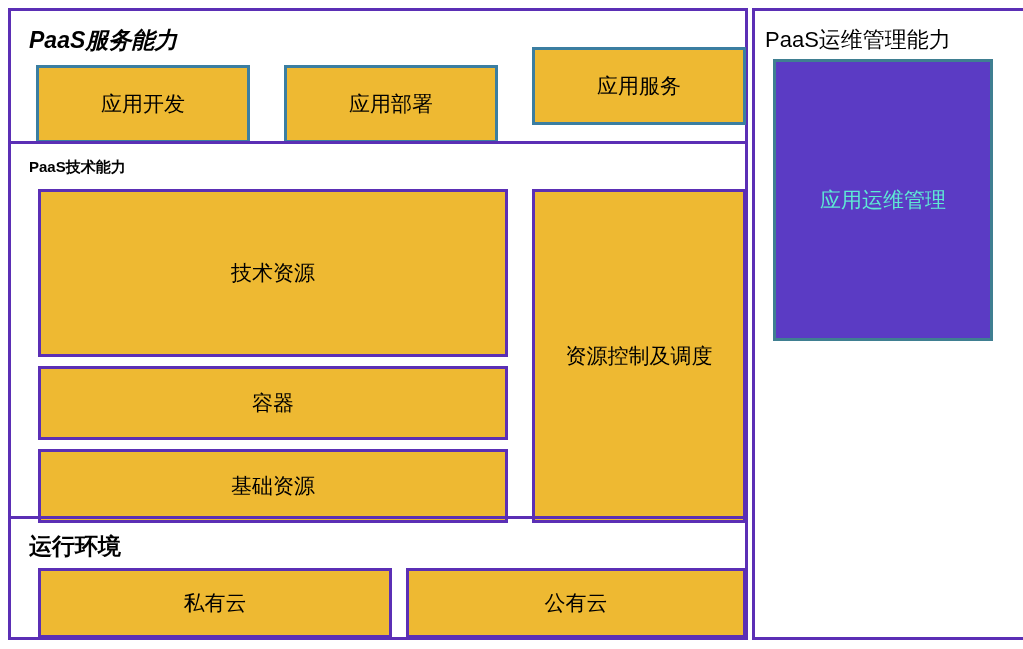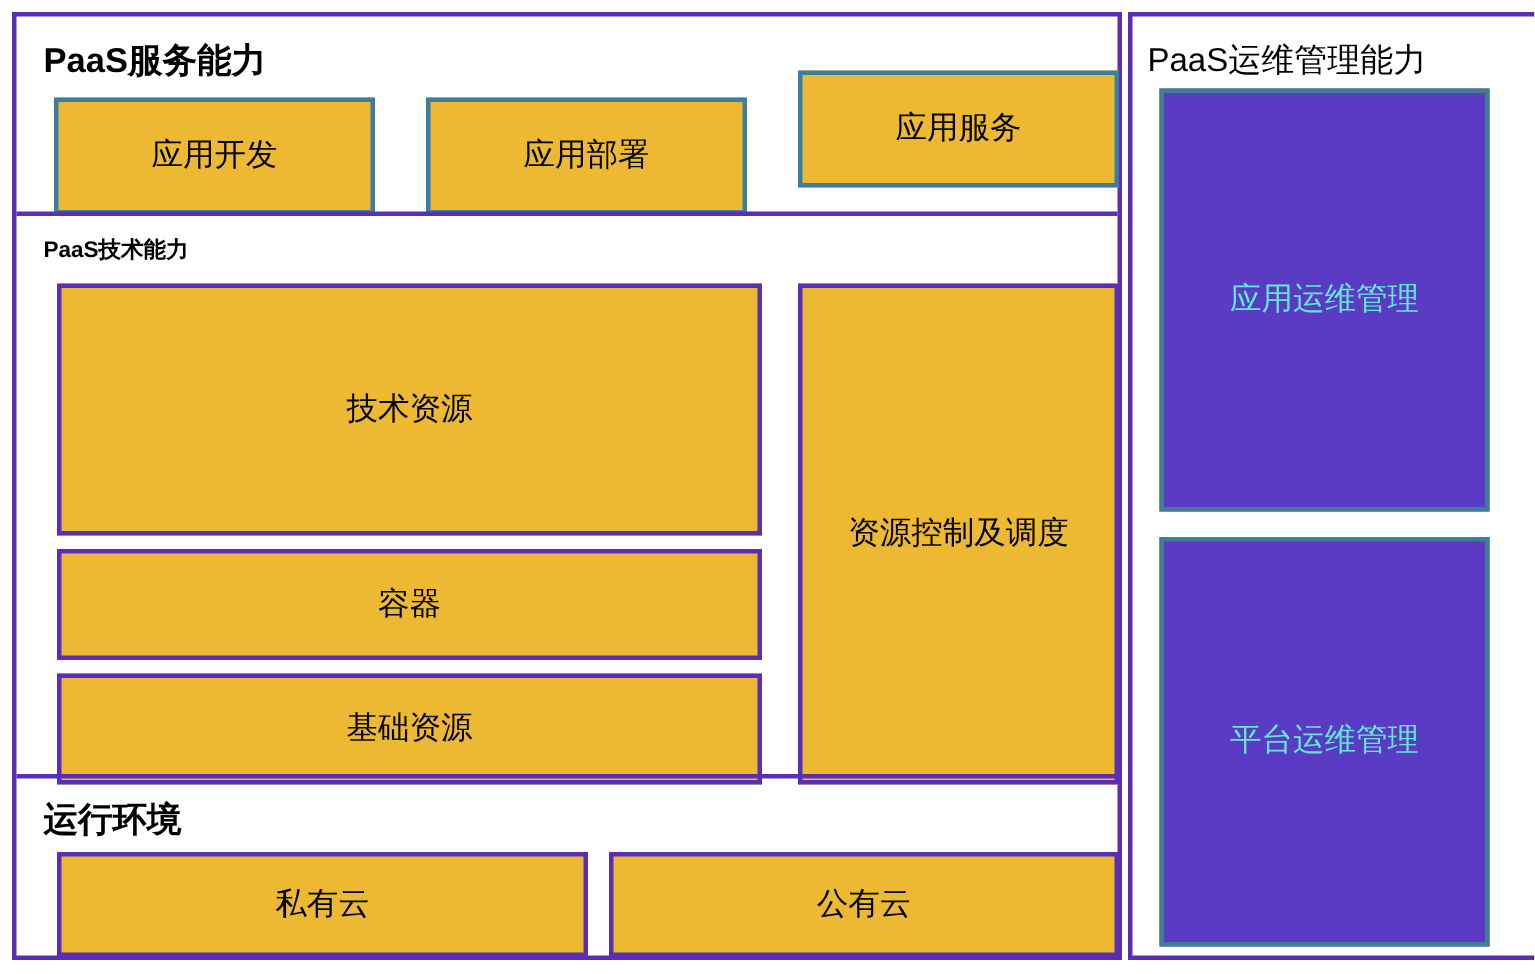--- a/index.html
+++ b/index.html
@@ -43,20 +43,21 @@
   .section-title {
     position: absolute;
     color: #000000;
     white-space: nowrap;
     line-height: 1;
   }
   #title-paas-service {
     left: 18px; top: 18px;
     font-size: 23px;
     font-weight: bold;
+    font-style: italic;
   }
   #title-paas-tech {
     left: 18px; top: 148px;
     font-size: 15px;
     font-weight: bold;
   }
   #title-runtime {
     left: 18px; top: 524px;
     font-size: 23px;
     font-weight: bold;
@@ -148,16 +149,15 @@
 
     <div class="box box-yellow border-purple" id="box-public-cloud">公有云</div>
   </div>
 
   <div class="panel" id="right-panel">
 
     <div class="section-title" id="title-paas-ops">PaaS运维管理能力</div>
 
     <div class="box box-purple" id="box-app-ops">应用运维管理</div>
 
-    <div class="box box-purple" id="box-platform-ops">平台运维管理</div>
   </div>
 
 </div>
 
 </body></html>

